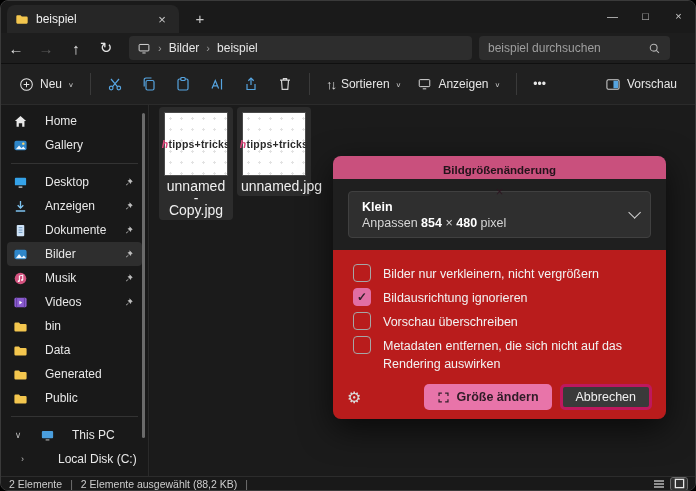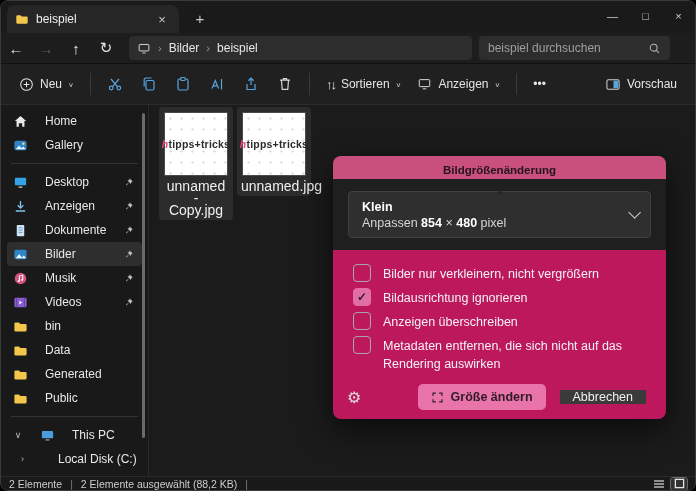--- a/index.html
+++ b/index.html
@@ -62,31 +62,31 @@
   .dlg-header { height:23px; background:#c9507d; display:flex; align-items:center; padding:0 8px; gap:8px;flex-direction:column; }
   .dlg-title { flex:1; font-size:11.5px; font-weight:bold; color:#23131b; }
   .dlg-close { color:#2d1520; font-size:13px; width:20px; text-align:center; }
   .dlg-top { height:71px; background:#1f1f1f; padding:12px 15px 0; }
   .dropdown { height:47px; background:#2f2f2f; border:1px solid #404040; border-radius:4px; display:flex; align-items:center; padding:0 13px; }
   .dd-text { flex:1; }
   .dd-name { font-size:12.5px; font-weight:bold; color:#fff; line-height:16px; }
   .dd-detail { font-size:12.5px; color:#d6d6d6; line-height:16px; }
   .dd-detail b { color:#fff; }
   .dd-chev { width:9px; height:9px; border-right:1.6px solid #cfcfcf; border-bottom:1.6px solid #cfcfcf; transform:rotate(45deg) translateY(-3px); }
-  .dlg-body { height:169px; background:#be185d; position:relative; padding:14px 15px 4px 20px; }
+  .dlg-body { height:169px; background:#b91c1c; position:relative; padding:14px 15px 4px 20px; }
   .cb-row { display:flex; align-items:flex-start; gap:12px; margin-bottom:5px; }
   .cb-box { width:18px; height:18px; border:1px solid #a6a6a6; border-radius:4px; background:transparent; flex:0 0 auto; display:flex; align-items:center; justify-content:center; }
   .cb-box.checked { background:#e16ea4; border-color:#e16ea4; color:#33202b; font-size:12px; font-weight:bold; }
   .cb-label { font-size:12.5px; color:#f2f2f2; line-height:18px; padding-top:1px; max-width:270px; }
   .dlg-footer { position:absolute; left:0; right:0; bottom:0; height:44px; display:flex; align-items:center; padding:0 14px; }
   .gear { font-size:16px; color:#dcdcdc; }
   .dlg-btns { margin-left:auto; display:flex; gap:8px; }
   .btn { height:26px; border-radius:5px; display:flex; align-items:center; justify-content:center; gap:7px; font-size:12.5px; padding:0 13px; }
   .btn-primary { background:#e874a9; color:#2e1b26; font-weight:bold; }
-  .btn-secondary { background:#3a3a3a; border:6px solid #be185d; color:#f0f0f0; }
+  .btn-secondary { background:#3a3a3a; border:3px solid #be185d; color:#f0f0f0; }
   
   .statusbar { position:absolute; left:0; bottom:0; right:0; height:14px; background:#191919; border-top:1px solid #2c2c2c; display:flex; align-items:center; padding:0 8px; gap:8px; font-size:10.5px; color:#cdcdcd; }
   .st-div { color:#7a7a7a; }
   .st-views { margin-left:auto; display:flex; gap:4px; align-items:center; }
   .viewbtn { width:16px; height:12px; display:flex; align-items:center; justify-content:center; }
   .viewbtn.selected { outline:1px solid #6a6a6a; background:#303030; border-radius:2px; }
   svg { display:block; }
 </style>
 </head>
 <body>
@@ -397,21 +397,21 @@
         <span class="cb-label">Bilder nur verkleinern, nicht vergrößern</span>
       </div>
       <div class="cb-row">
         <span class="cb-box checked">
             <span>✓</span>
           </span>
         <span class="cb-label">Bildausrichtung ignorieren</span>
       </div>
       <div class="cb-row">
         <span class="cb-box"></span>
-        <span class="cb-label">Anzeigen überschreiben</span>
+        <span class="cb-label">Vorschau überschreiben</span>
       </div>
       <div class="cb-row">
         <span class="cb-box"></span>
         <span class="cb-label">Metadaten entfernen, die sich nicht auf das Rendering auswirken</span>
       </div>
       <div class="dlg-footer">
         <span class="gear">⚙</span>
         <div class="dlg-btns">
           <div class="btn btn-primary">
             <svg width="13" height="13" viewBox="0 0 16 16">

